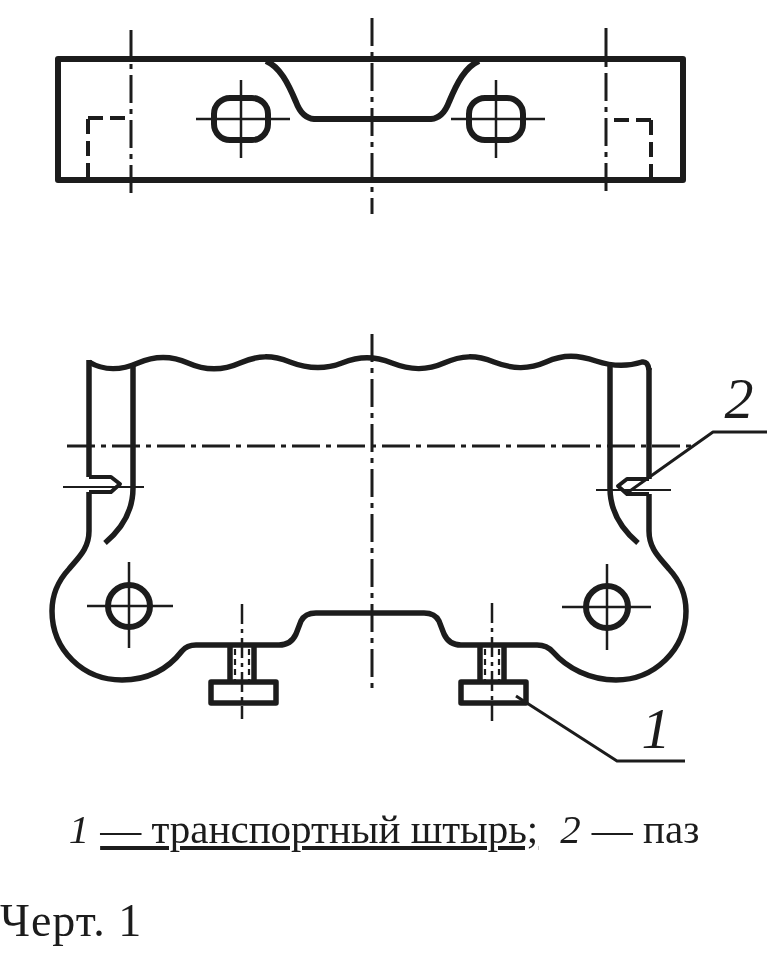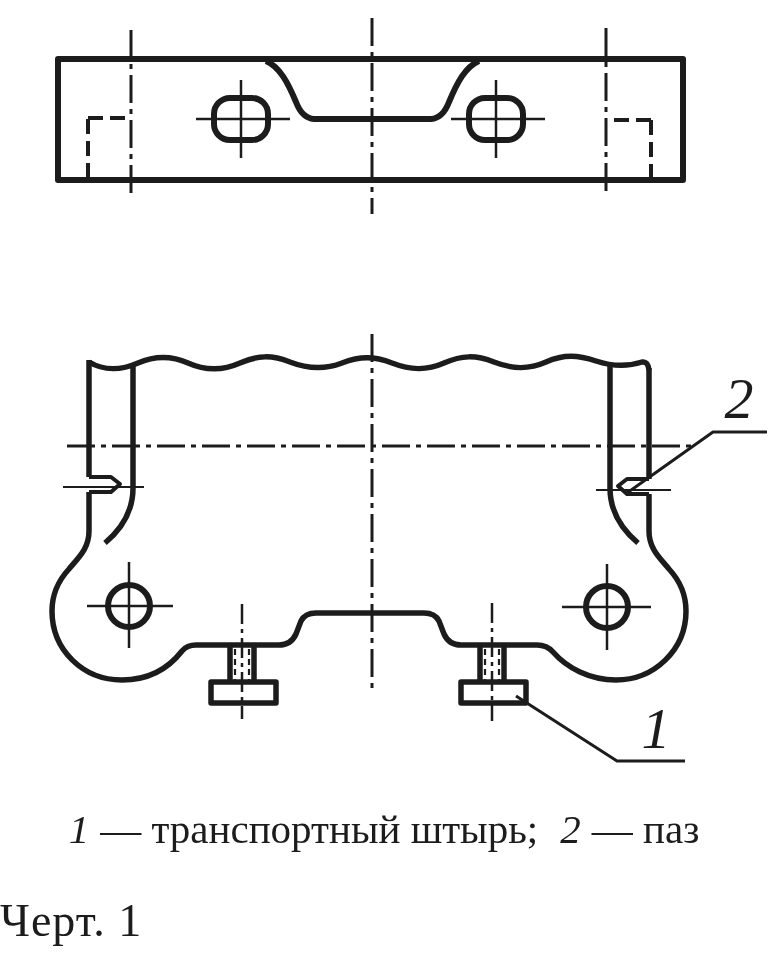--- a/index.html
+++ b/index.html
@@ -35,21 +35,21 @@
     text-align: center;
   }
   .legend-line {
     left: 0; top: 807px; width: 768px;
     text-align: center;
     font-size: 41px;
     line-height: 1.1;
     white-space: nowrap;
   }
   .legend-line .num { font-style: italic; margin-right: 11px; }
-  .legend-line .txt1 { margin-right: 22px; }
+  .legend-line .txt1 { margin-right: 22px; text-decoration: underline; }
   .fig-caption {
     left: 0; top: 896px; width: 768px;
     text-align: left;
     font-size: 46px;
     line-height: 1.1;
     letter-spacing: 1px;
   }
 </style>
 </head>
 <body>

